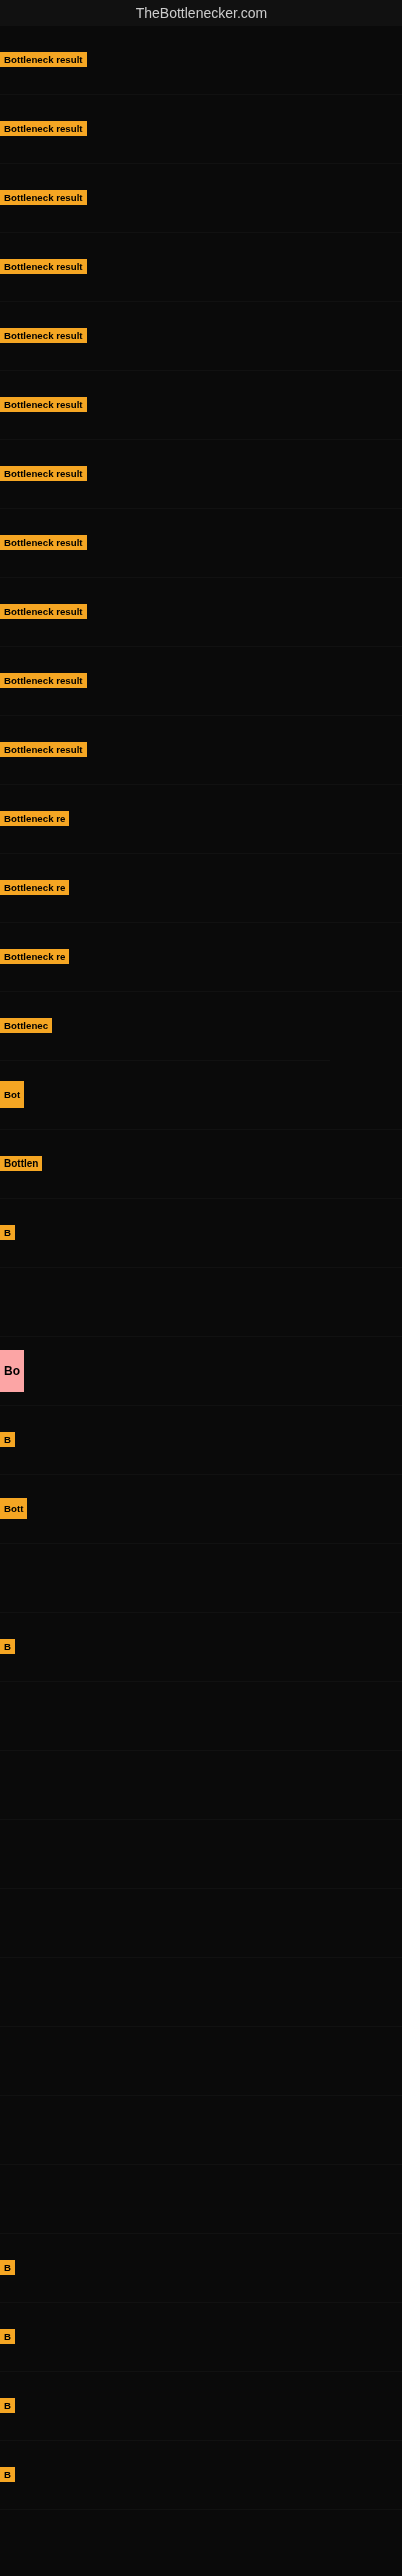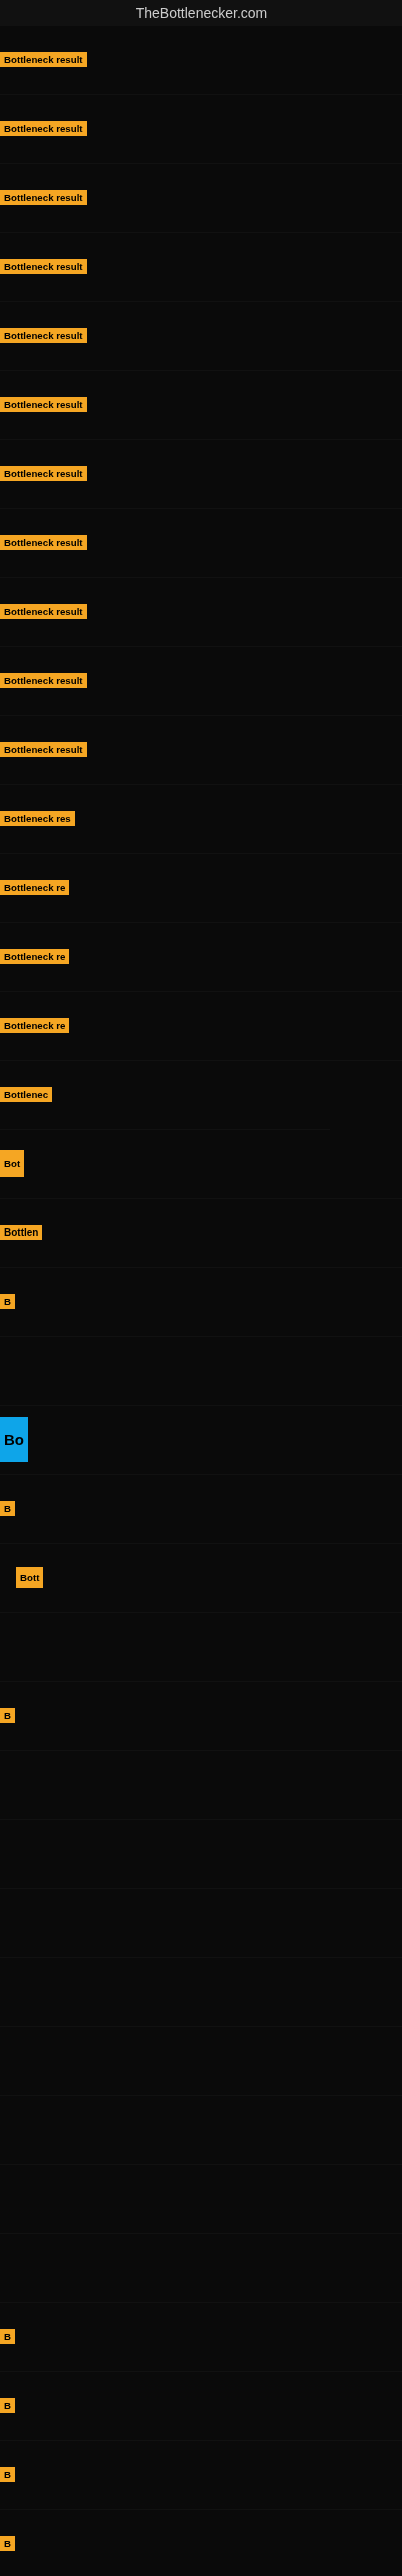--- a/index.html
+++ b/index.html
@@ -80,23 +80,20 @@
     <div class="row" style="height: 69px; width: 403px; position: relative; border-bottom: 0.8px solid rgb(17, 17, 17);">
       <div class="bar-label" style="background-color: rgb(245, 166, 35); color: rgb(0, 0, 0); font-size: 9.7px; font-weight: bold; padding: 2.4px 4px; position: absolute; left: 0px; white-space: nowrap; overflow: hidden; max-width: 47%;">Bottleneck result</div>
     </div>
     <div class="row" style="height: 69px; width: 403px; position: relative; border-bottom: 0.8px solid rgb(17, 17, 17);">
       <div class="bar-label" style="background-color: rgb(245, 166, 35); color: rgb(0, 0, 0); font-size: 9.7px; font-weight: bold; padding: 2.4px 4px; position: absolute; left: 0px; white-space: nowrap; overflow: hidden; max-width: 46%;">Bottleneck result</div>
     </div>
     <div class="row" style="height: 69px; width: 403px; position: relative; border-bottom: 0.8px solid rgb(17, 17, 17);">
       <div class="bar-label" style="background-color: rgb(245, 166, 35); color: rgb(0, 0, 0); font-size: 9.7px; font-weight: bold; padding: 2.4px 4px; position: absolute; left: 0px; white-space: nowrap; overflow: hidden; max-width: 45%;">Bottleneck result</div>
     </div>
     <div class="row" style="height: 69px; width: 403px; position: relative; border-bottom: 0.8px solid rgb(17, 17, 17);">
-      <div class="bar-label" style="background-color: rgb(245, 166, 35); color: rgb(0, 0, 0); font-size: 9.7px; font-weight: bold; padding: 2.4px 4px; position: absolute; left: 0px; white-space: nowrap; overflow: hidden; max-width: 43%;">Bottleneck res</div>
-    </div>
-    <div class="row" style="height: 69px; width: 403px; position: relative; border-bottom: 0.8px solid rgb(17, 17, 17);">
       <div class="bar-label" style="background-color: rgb(245, 166, 35); color: rgb(0, 0, 0); font-size: 9.7px; font-weight: bold; padding: 2.4px 4px; position: absolute; left: 0px; white-space: nowrap; overflow: hidden; max-width: 42%;">Bottleneck re</div>
     </div>
     <div class="row" style="height: 69px; width: 403px; position: relative; border-bottom: 0.8px solid rgb(17, 17, 17);">
       <div class="bar-label" style="background-color: rgb(245, 166, 35); color: rgb(0, 0, 0); font-size: 9.7px; font-weight: bold; padding: 2.4px 4px; position: absolute; left: 0px; white-space: nowrap; overflow: hidden; max-width: 41%;">Bottleneck re</div>
     </div>
     <div class="row" style="height: 69px; width: 403px; position: relative; border-bottom: 0.8px solid rgb(17, 17, 17);">
       <div class="bar-label" style="background-color: rgb(245, 166, 35); color: rgb(0, 0, 0); font-size: 9.7px; font-weight: bold; padding: 2.4px 4px; position: absolute; left: 0px; white-space: nowrap; overflow: hidden; max-width: 40%;">Bottleneck re</div>
     </div>
     <div class="row" style="height: 69px; width: 330px; position: relative; border-bottom: 0.8px solid rgb(17, 17, 17); text-align: center;">
       <div class="bar-label" style="background-color: rgb(245, 166, 35); color: rgb(0, 0, 0); font-size: 9.7px; font-weight: bold; padding: 2.4px 4px; position: absolute; left: 0px; white-space: nowrap; overflow: hidden; max-width: 37%;">Bottlenec</div>
@@ -105,27 +102,27 @@
       <div class="bar-label" style="background-color: rgb(245, 166, 35); color: rgb(0, 0, 0); font-size: 9.7px; font-weight: bold; padding: 8px 4px; position: absolute; left: 0px; white-space: nowrap; overflow: hidden; max-width: 28%;">Bot</div>
     </div>
     <div class="row" style="height: 69px; width: 403px; position: relative; border-bottom: 0.8px solid rgb(17, 17, 17);">
       <div class="bar-label" style="background-color: rgb(245, 166, 35); color: rgb(0, 0, 0); font-size: 10px; font-weight: bold; padding: 2.4px 4px; position: absolute; left: 0px; white-space: nowrap; overflow: hidden; max-width: 34%;">Bottlen</div>
     </div>
     <div class="row" style="height: 69px; width: 403px; position: relative; border-bottom: 0.8px solid rgb(17, 17, 17);">
       <div class="bar-label" style="background-color: rgb(245, 166, 35); color: rgb(0, 0, 0); font-size: 9.7px; font-weight: bold; padding: 2.4px 4px; position: absolute; left: 0px; white-space: nowrap; overflow: hidden; max-width: 15%;">B</div>
     </div>
     <div class="row" style="height: 69px; width: 403px; position: relative; border-bottom: 0.8px solid rgb(17, 17, 17);"></div>
     <div class="row" style="height: 69px; width: 403px; position: relative; border-bottom: 0.8px solid rgb(17, 17, 17);">
-      <div class="bar-label" style="background-color: #0ea5e9; color: rgb(0, 0, 0); font-size: 15px; font-weight: bold; padding: 14px 4px; position: absolute; left: 0px; white-space: nowrap; overflow: hidden; max-width: 20%;">Bo</div>
+      <div class="bar-label" style="background-color: #fca5a5; color: rgb(0, 0, 0); font-size: 12px; font-weight: bold; padding: 14px 4px; position: absolute; left: 0px; white-space: nowrap; overflow: hidden; max-width: 20%;">Bo</div>
     </div>
     <div class="row" style="height: 69px; width: 403px; position: relative; border-bottom: 0.8px solid rgb(17, 17, 17);">
       <div class="bar-label" style="background-color: rgb(245, 166, 35); color: rgb(0, 0, 0); font-size: 9.7px; font-weight: bold; padding: 2.4px 4px; position: absolute; left: 0px; white-space: nowrap; overflow: hidden; max-width: 12%;">B</div>
     </div>
     <div class="row" style="height: 69px; width: 403px; position: relative; border-bottom: 0.8px solid rgb(17, 17, 17);">
-      <div class="bar-label" style="background-color: rgb(245, 166, 35); color: rgb(0, 0, 0); font-size: 9.7px; font-weight: bold; padding: 5px 4px; position: absolute; left: 16px; white-space: nowrap; overflow: hidden; max-width: 30%;">Bott</div>
+      <div class="bar-label" style="background-color: rgb(245, 166, 35); color: rgb(0, 0, 0); font-size: 9.7px; font-weight: bold; padding: 5px 4px; position: absolute; left: 0px; white-space: nowrap; overflow: hidden; max-width: 30%;">Bott</div>
     </div>
     <div class="row" style="height: 69px; width: 403px; position: relative; border-bottom: 0.8px solid rgb(17, 17, 17);"></div>
     <div class="row" style="height: 69px; width: 403px; position: relative; border-bottom: 0.8px solid rgb(17, 17, 17);">
       <div class="bar-label" style="background-color: rgb(245, 166, 35); color: rgb(0, 0, 0); font-size: 9.7px; font-weight: bold; padding: 2.4px 4px; position: absolute; left: 0px; white-space: nowrap; overflow: hidden; max-width: 14%;">B</div>
     </div>
     <div class="row" style="height: 69px; width: 403px; position: relative; border-bottom: 0.8px solid rgb(17, 17, 17);"></div>
     <div class="row" style="height: 69px; width: 403px; position: relative; border-bottom: 0.8px solid rgb(17, 17, 17);"></div>
     <div class="row" style="height: 69px; width: 403px; position: relative; border-bottom: 0.8px solid rgb(17, 17, 17);"></div>
     <div class="row" style="height: 69px; width: 403px; position: relative; border-bottom: 0.8px solid rgb(17, 17, 17);"></div>
     <div class="row" style="height: 69px; width: 403px; position: relative; border-bottom: 0.8px solid rgb(17, 17, 17);"></div>

